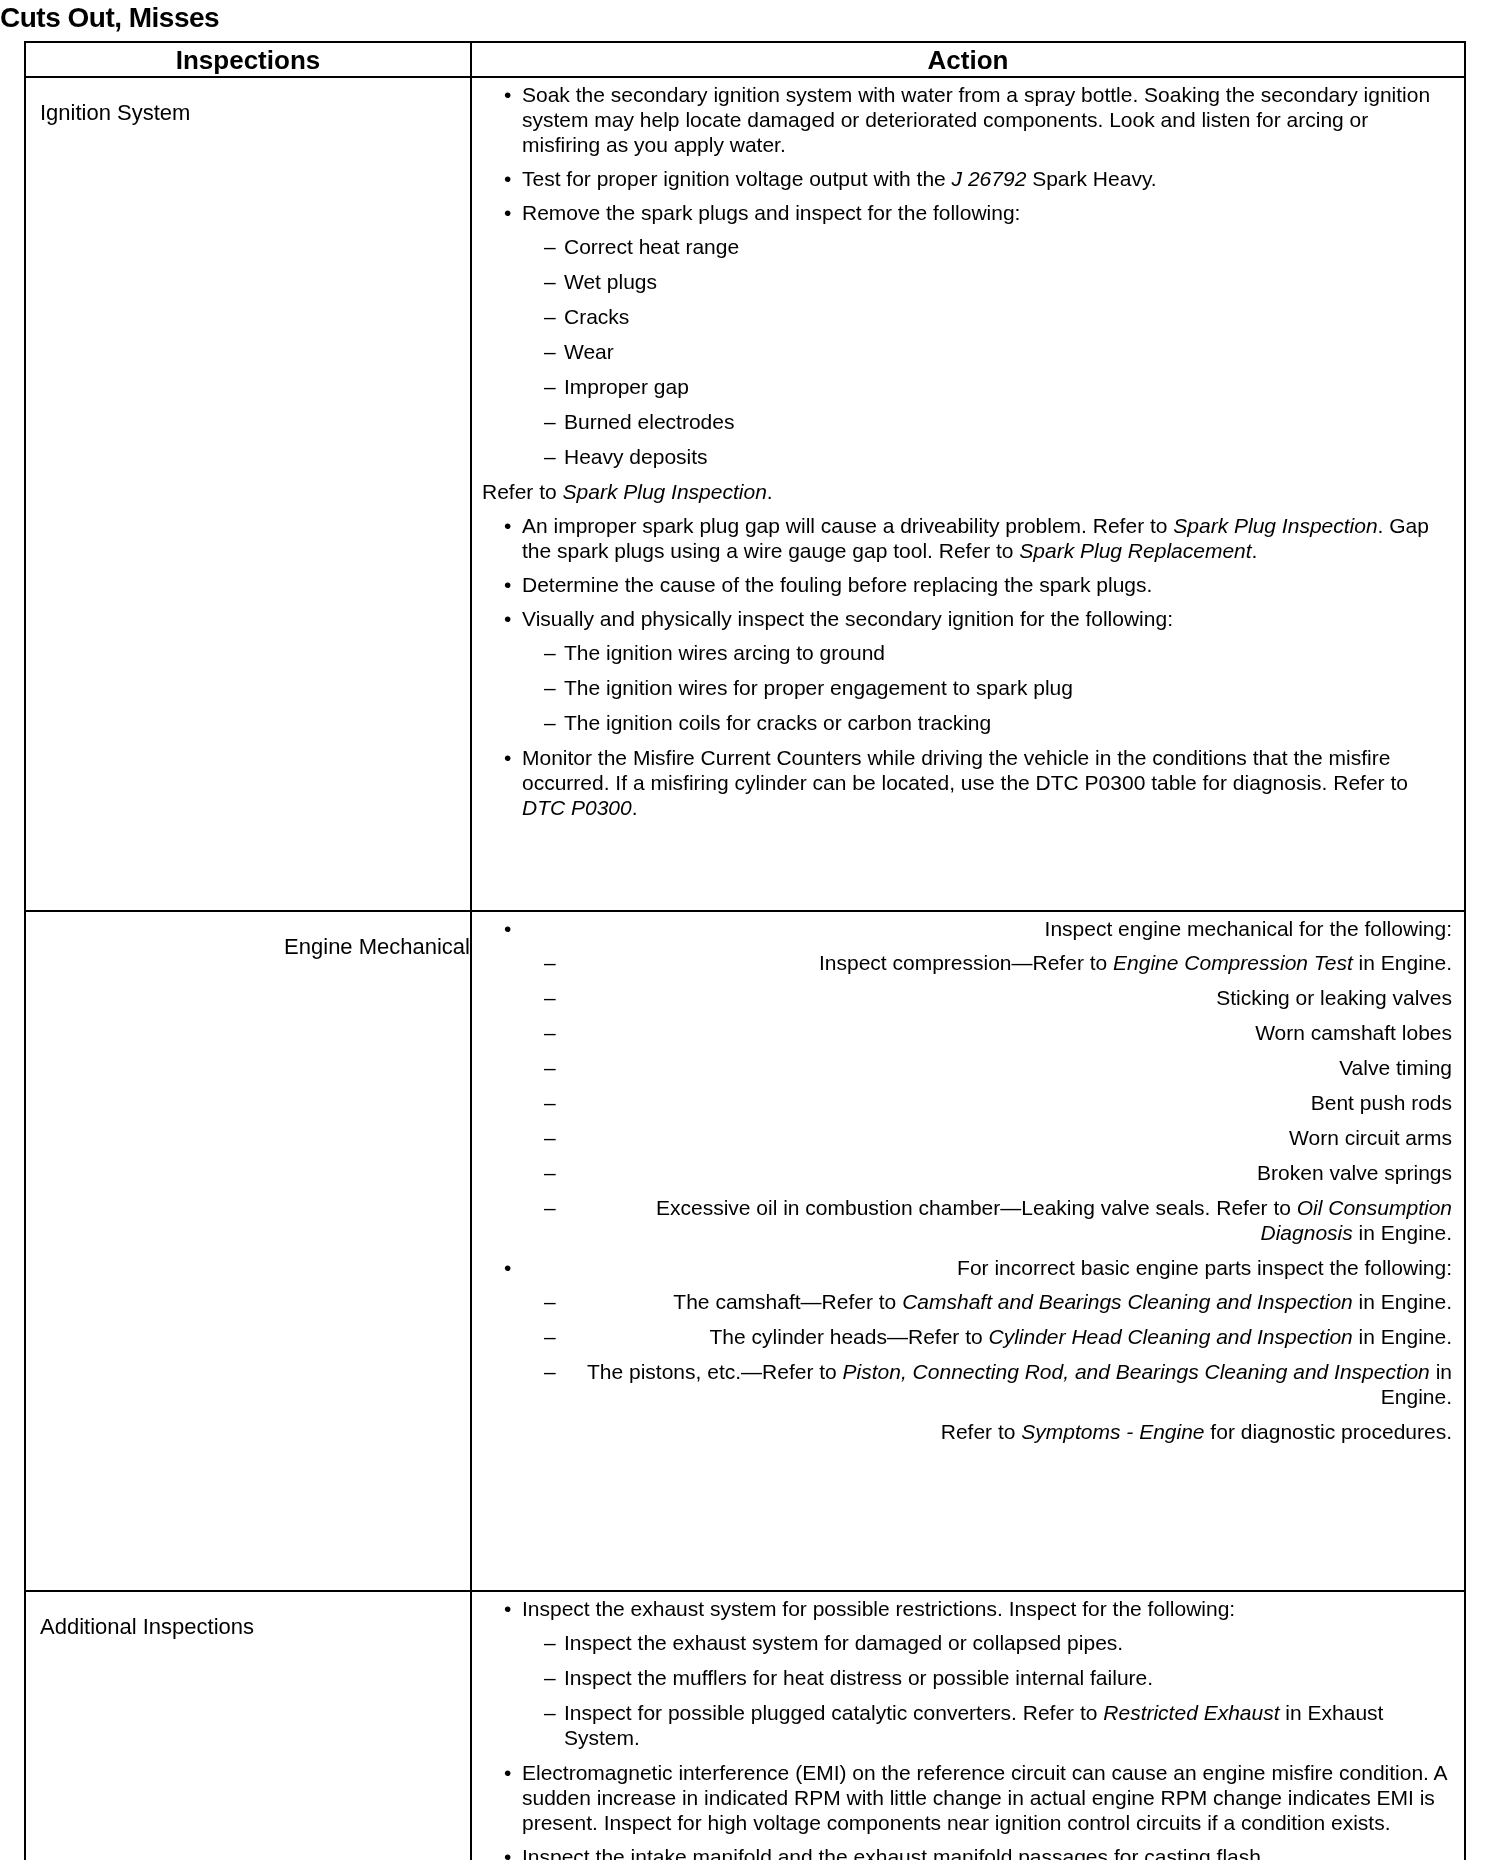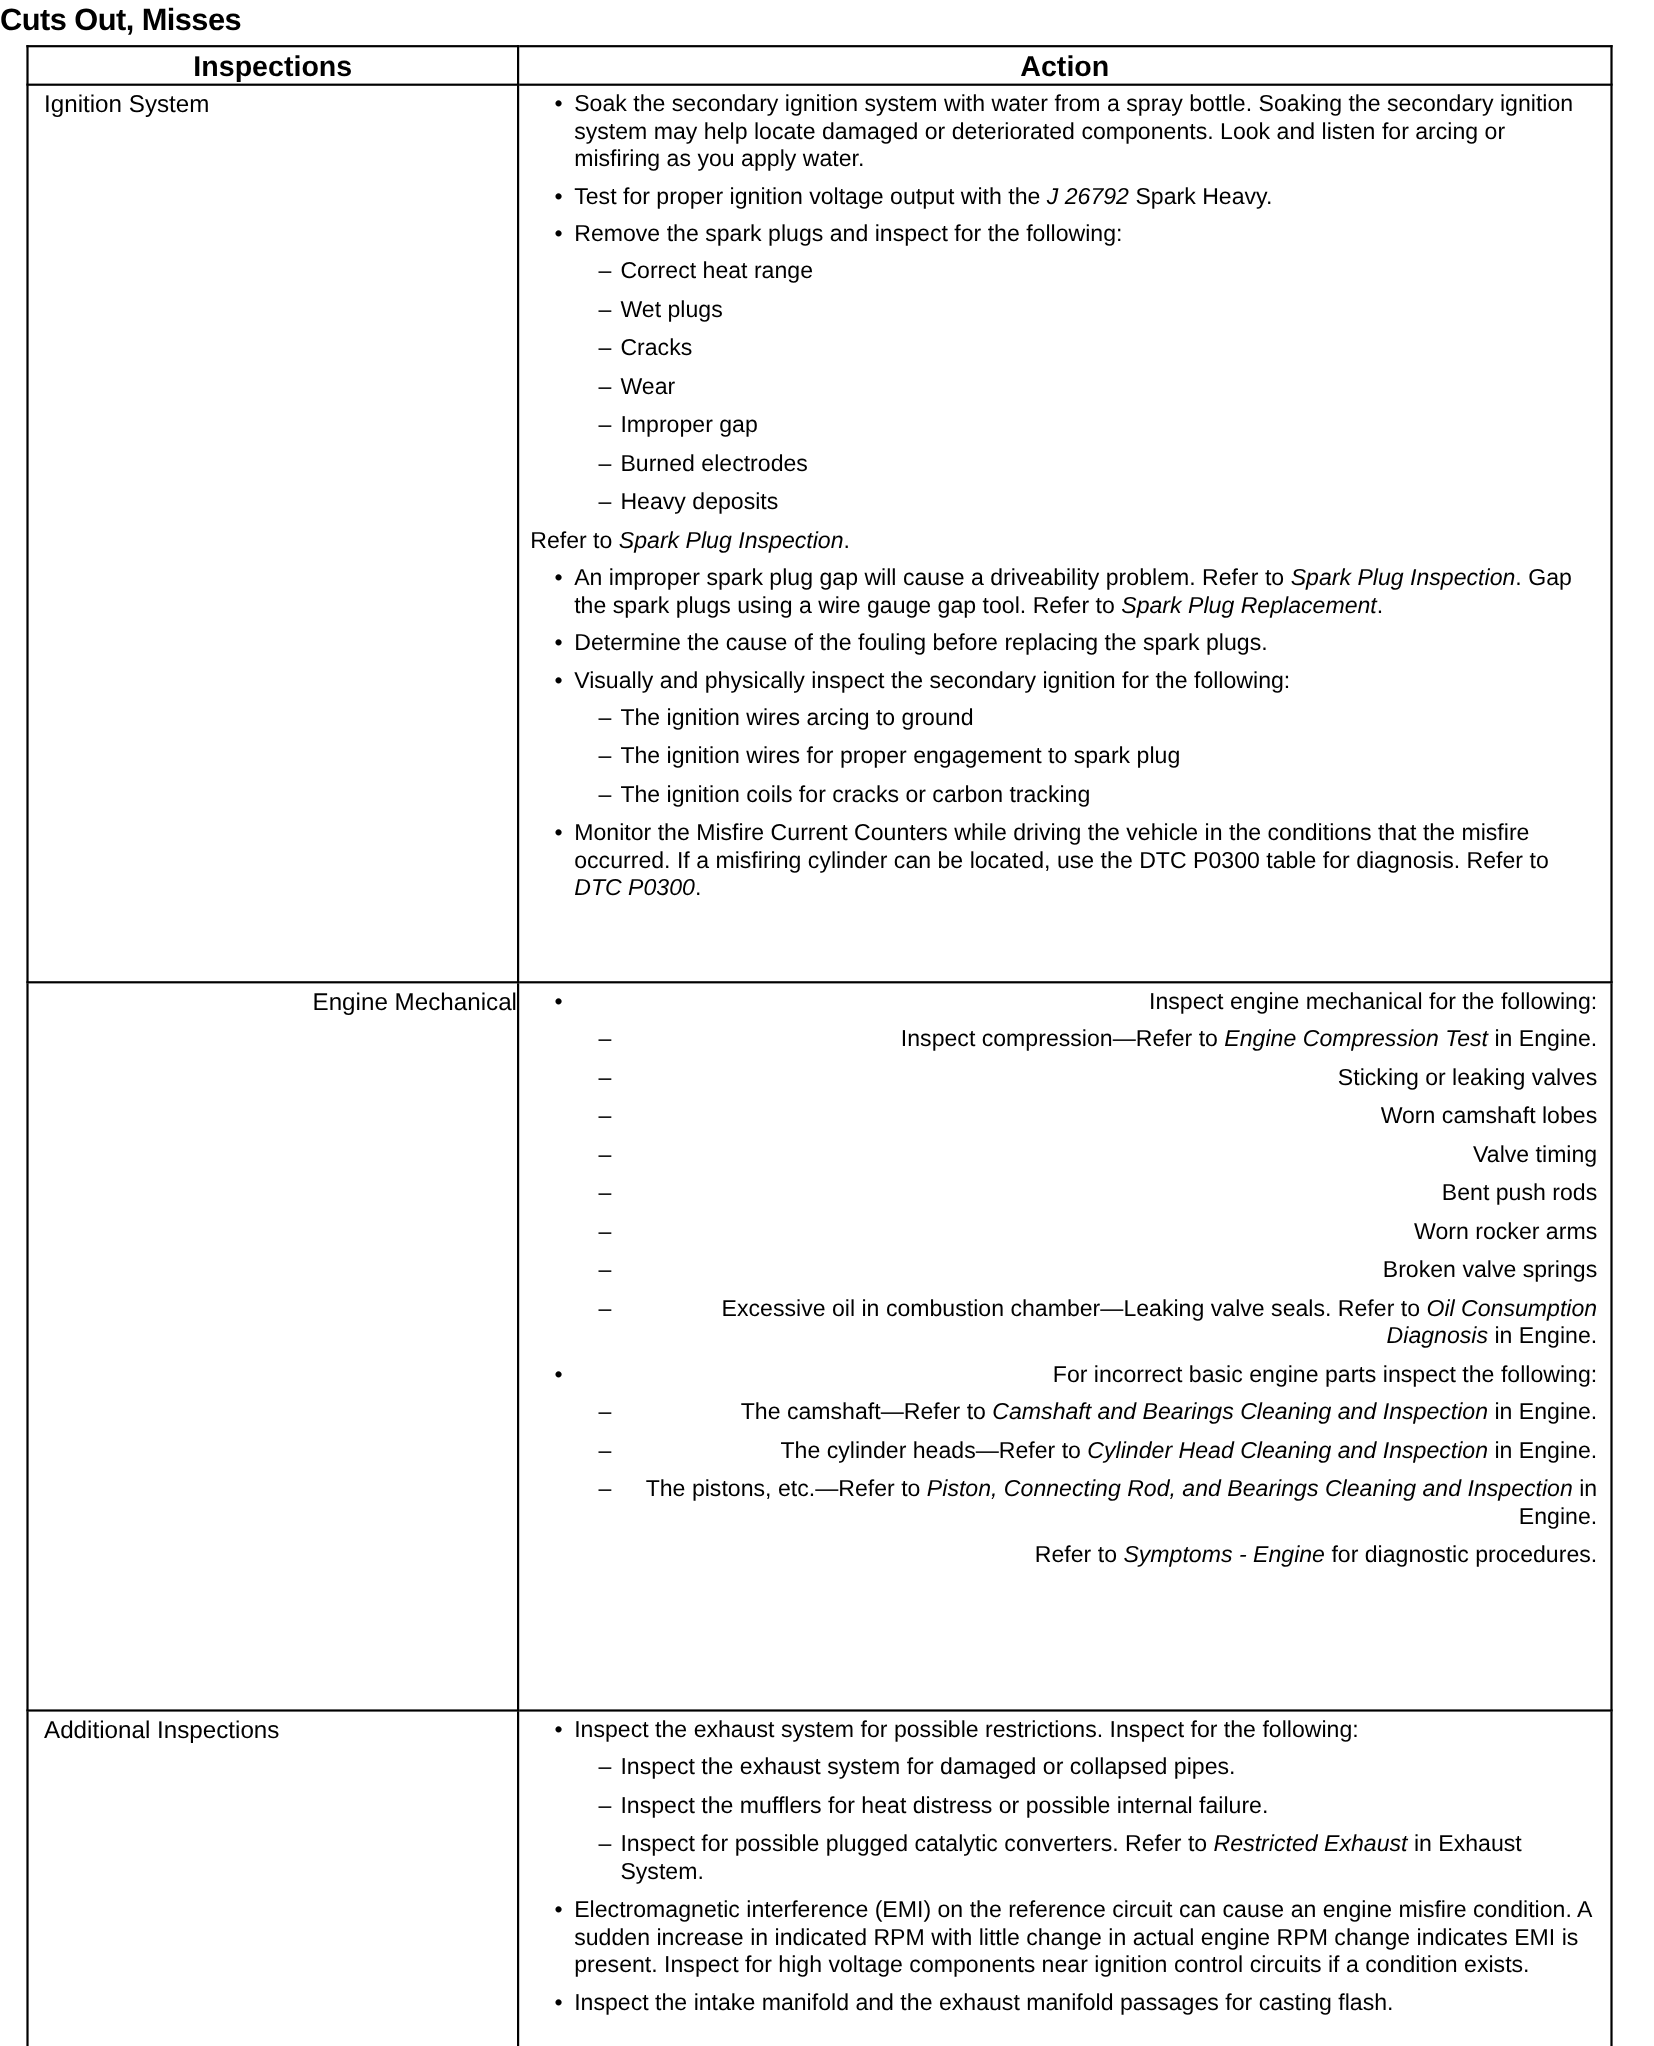--- a/index.html
+++ b/index.html
@@ -6,21 +6,21 @@
   body { width: 1504px; height: 1860px; position: relative; overflow: hidden;
          font-family: "Liberation Sans", "DejaVu Sans", sans-serif; color: #000; }
   .title { position: absolute; left: 0; top: 2px; width: 1504px; text-align: left;
            font-weight: bold; font-size: 28px; letter-spacing: -0.5px; }
   table.main { position: absolute; left: 24px; top: 41px; width: 1440px;
                border-collapse: collapse; table-layout: fixed; }
   table.main th, table.main td { border: 2px solid #000; vertical-align: top; }
   col.c1 { width: 446px; }
   col.c2 { width: 994px; }
   th { font-size: 26px; font-weight: bold; height: 30px; padding: 2px 0 0 0; text-align: center; }
-  td.label { font-size: 22px; padding: 4px 0 0 14px; }
+  td.label { font-size: 22px; padding: 22px 0 0 14px; }
   td.action { font-size: 21px; line-height: 25px; padding: 4px 12px 0 10px; margin-left: 28px; }
   .b { position: relative; padding-left: 40px; margin: 0 0 9px 0; }
   .b::before { content: "\2022"; position: absolute; left: 22px; top: 0; }
   .d { position: relative; padding-left: 82px; margin: 0 0 10px 0; }
   .d::before { content: "\2013"; position: absolute; left: 62px; top: 0; }
   .p { margin: 0 0 9px 0; }
   i { font-style: italic; }
   .row1 td { height: 810px; }
   .row2 td { height: 656px; text-align: right; }
   .row3 td { height: 320px; }
@@ -67,21 +67,21 @@
     </tr>
     <tr class="row2">
       <td class="label">Engine Mechanical</td>
       <td class="action">
           <div class="b"><span>Inspect engine mechanical for the following:</span></div>
           <div class="d"><span>Inspect compression—Refer to </span><i>Engine Compression Test</i><span> in Engine.</span></div>
           <div class="d"><span>Sticking or leaking valves</span></div>
           <div class="d"><span>Worn camshaft lobes</span></div>
           <div class="d"><span>Valve timing</span></div>
           <div class="d"><span>Bent push rods</span></div>
-          <div class="d"><span>Worn rocker arms</span></div>
+          <div class="d"><span>Worn circuit arms</span></div>
           <div class="d"><span>Broken valve springs</span></div>
           <div class="d"><span>Excessive oil in combustion chamber—Leaking valve seals. Refer to </span><i>Oil Consumption Diagnosis</i><span> in Engine.</span></div>
           <div class="b"><span>For incorrect basic engine parts inspect the following:</span></div>
           <div class="d"><span>The camshaft—Refer to </span><i>Camshaft and Bearings Cleaning and Inspection</i><span> in Engine.</span></div>
           <div class="d"><span>The cylinder heads—Refer to </span><i>Cylinder Head Cleaning and Inspection</i><span> in Engine.</span></div>
           <div class="d"><span>The pistons, etc.—Refer to </span><i>Piston, Connecting Rod, and Bearings Cleaning and Inspection</i><span> in Engine.</span></div>
           <div class="p"><span>Refer to </span><i>Symptoms - Engine</i><span> for diagnostic procedures.</span></div>
         </td>
     </tr>
     <tr class="row3">

